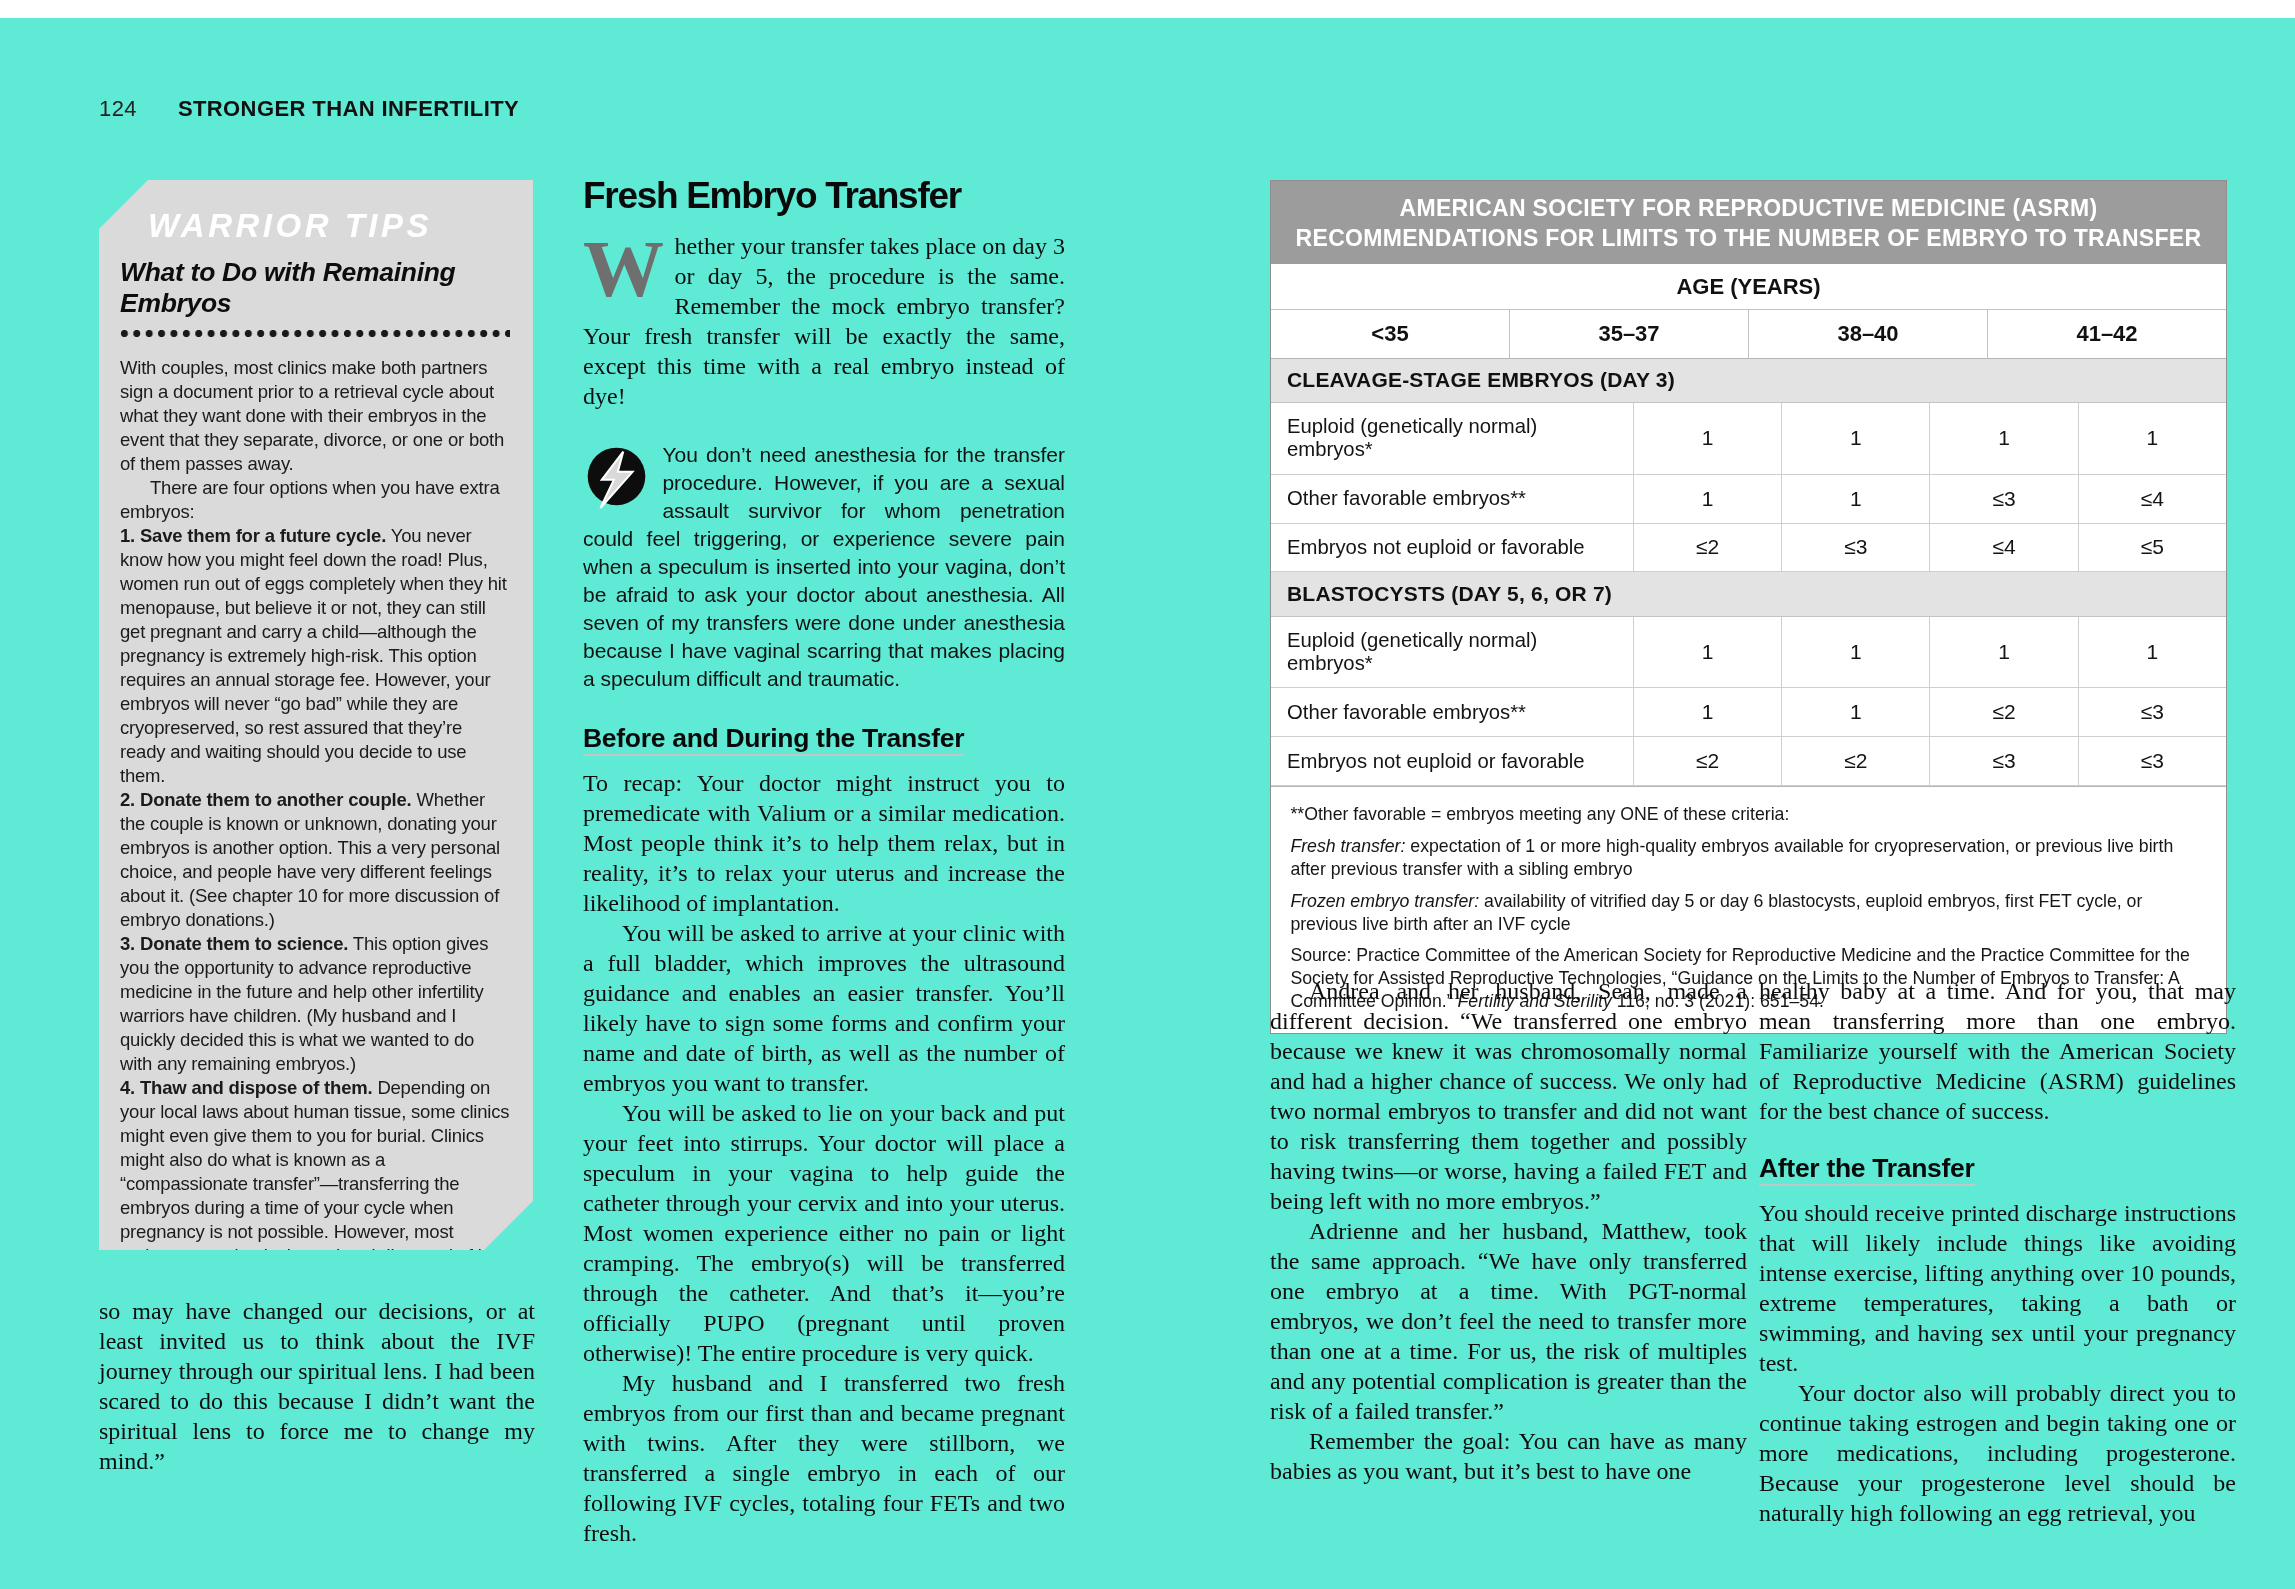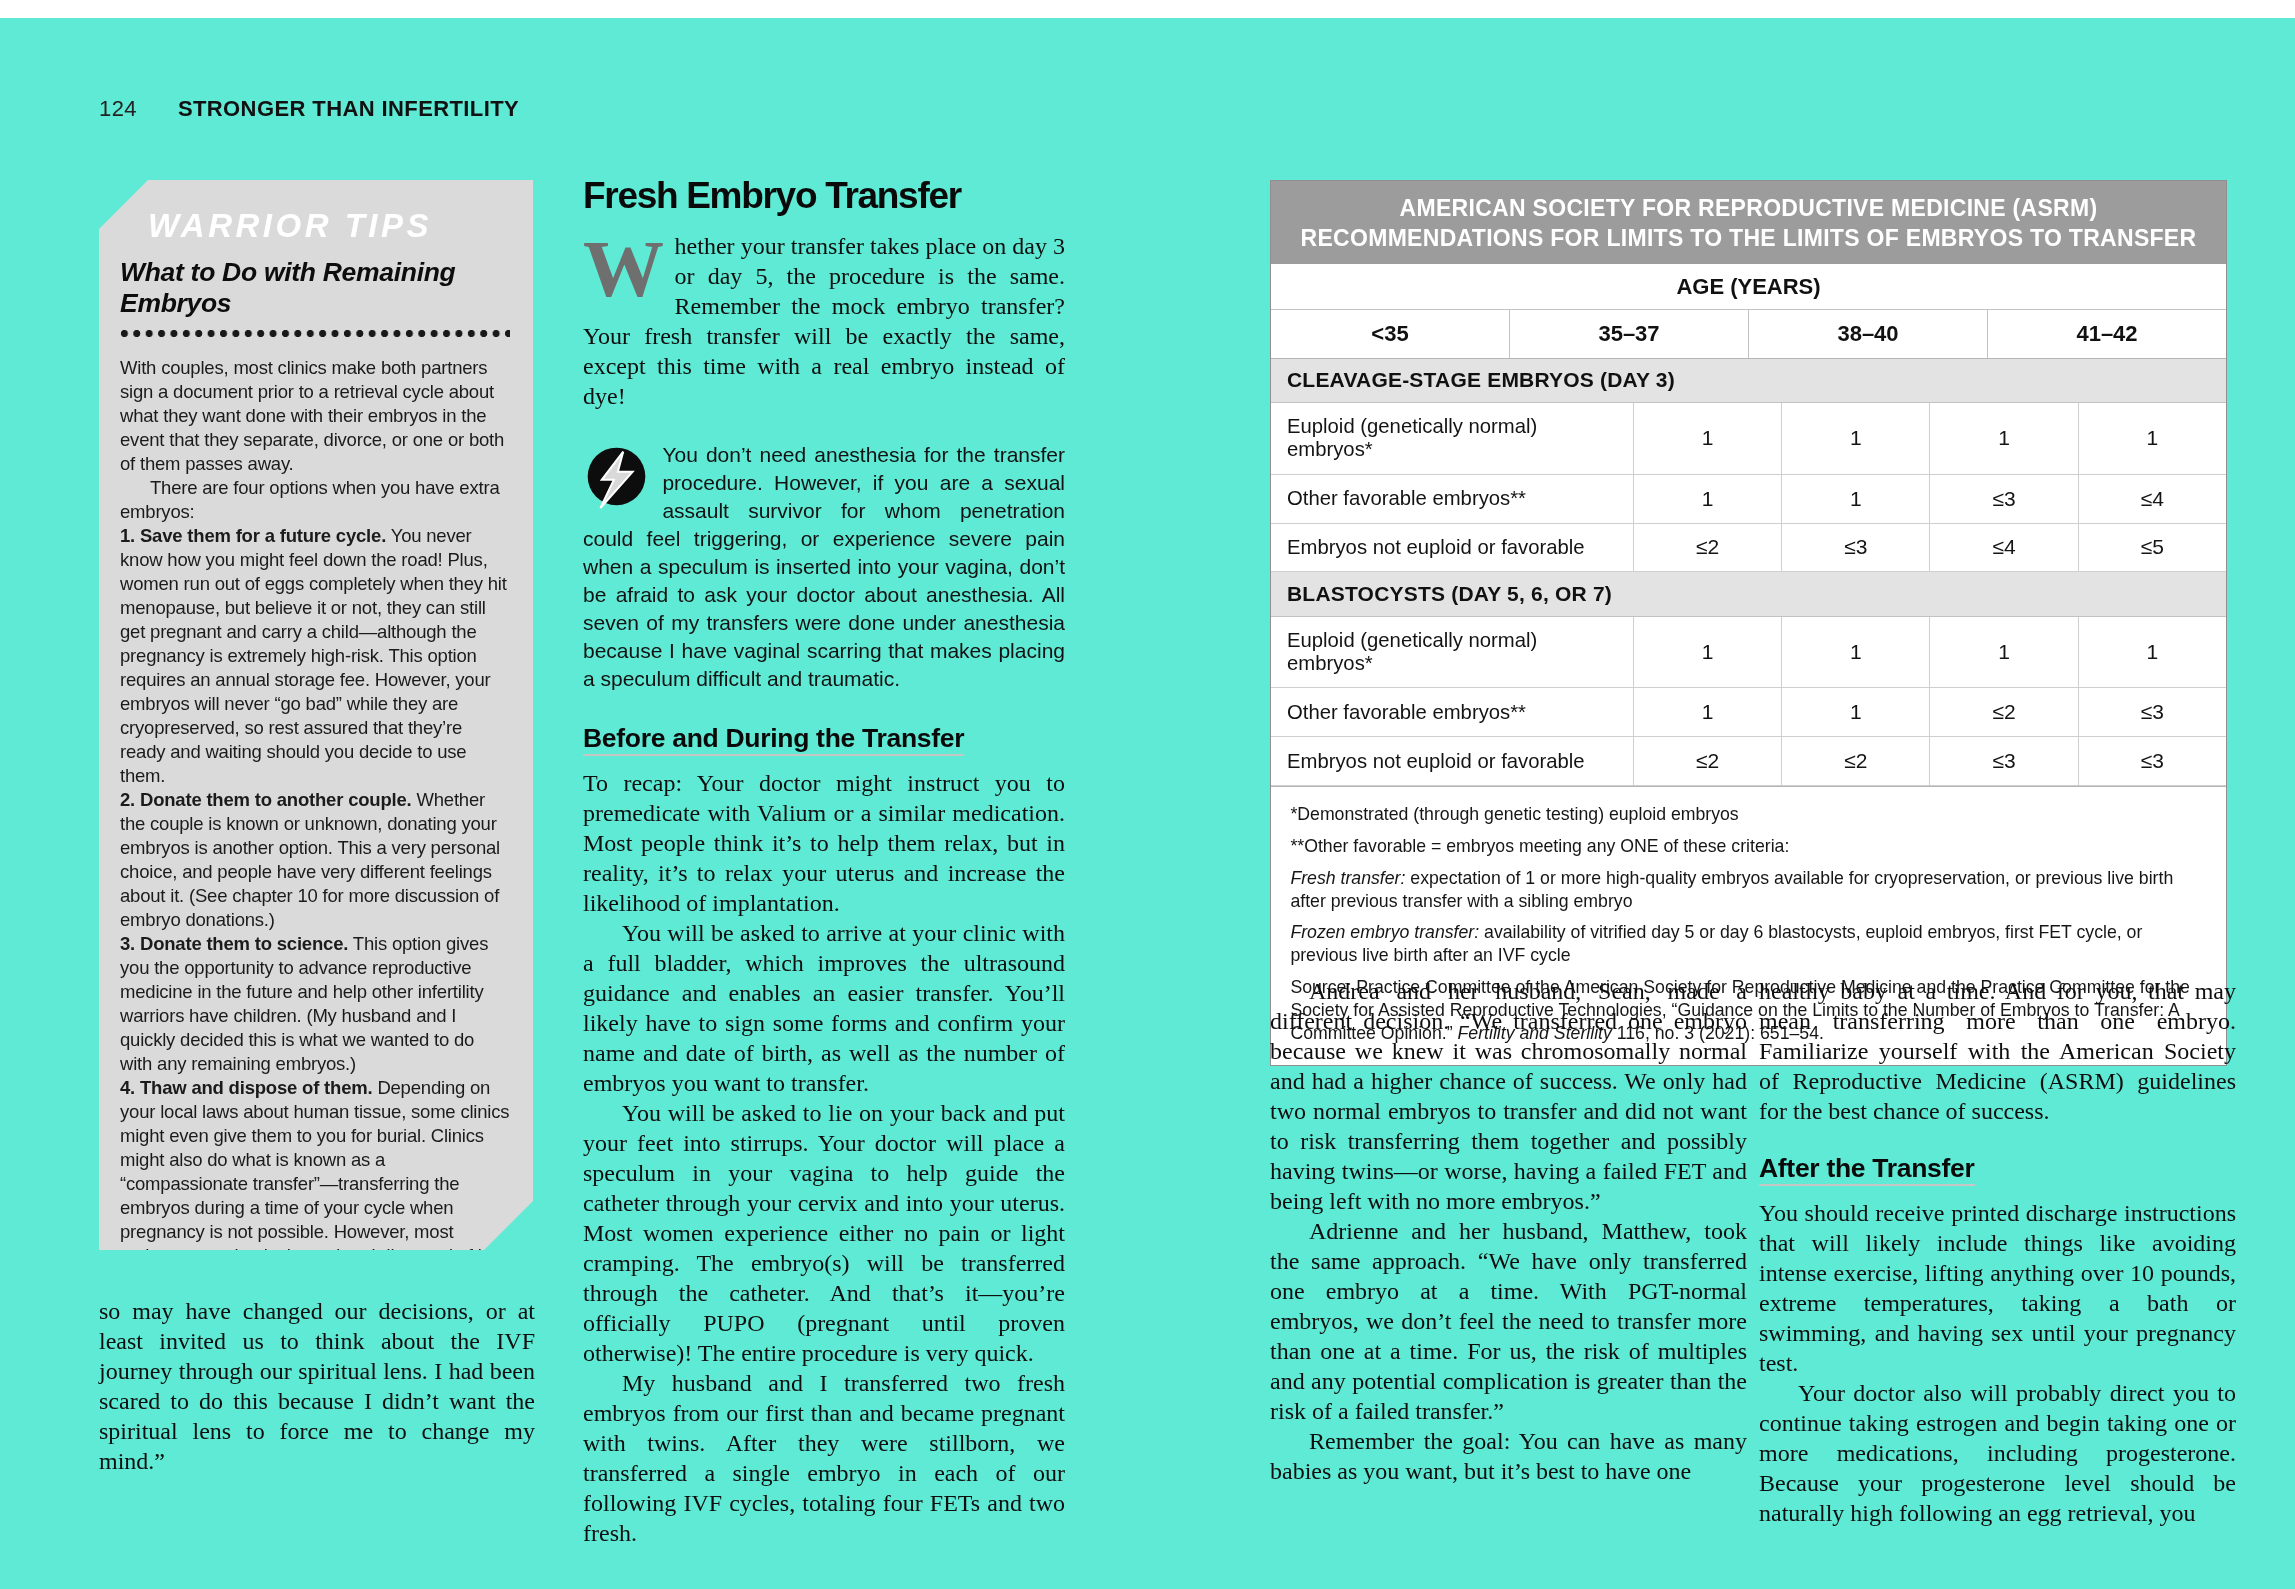--- a/index.html
+++ b/index.html
@@ -122,21 +122,21 @@
       <p>To recap: Your doctor might instruct you to premedicate with Valium or a similar medication. Most people think it’s to help them relax, but in reality, it’s to relax your uterus and increase the likelihood of implantation.</p>
       <p class="ind">You will be asked to arrive at your clinic with a full bladder, which improves the ultrasound guidance and enables an easier transfer. You’ll likely have to sign some forms and confirm your name and date of birth, as well as the number of embryos you want to transfer.</p>
       <p class="ind">You will be asked to lie on your back and put your feet into stirrups. Your doctor will place a speculum in your vagina to help guide the catheter through your cervix and into your uterus. Most women experience either no pain or light cramping. The embryo(s) will be transferred through the catheter. And that’s it—you’re officially PUPO (pregnant until proven otherwise)! The entire procedure is very quick.</p>
       <p class="ind">My husband and I transferred two fresh embryos from our first than and became pregnant with twins. After they were stillborn, we transferred a single embryo in each of our following IVF cycles, totaling four FETs and two fresh.</p>
     </div>
   </div>
 
   <div class="ivf-table">
     <div class="tbl-title">
       <div>AMERICAN SOCIETY FOR REPRODUCTIVE MEDICINE (ASRM)</div>
-      <div>RECOMMENDATIONS FOR LIMITS TO THE LIMITS OF EMBRYOS TO TRANSFER</div>
+      <div>RECOMMENDATIONS FOR LIMITS TO THE NUMBER OF EMBRYO TO TRANSFER</div>
     </div>
     <div class="thead">
       <div class="th-empty"></div>
       <div class="th-right">
         <div class="age-hdr">AGE (YEARS)</div>
         <div class="age-cols">
           <div class="age-col">&lt;35</div>
           <div class="age-col">35–37</div>
           <div class="age-col">38–40</div>
           <div class="age-col">41–42</div>
@@ -184,21 +184,20 @@
     </div>
     <div class="trow">
       <div class="tlabel">Embryos not euploid or favorable</div>
       <div class="tval">≤2</div>
       <div class="tval">≤2</div>
       <div class="tval">≤3</div>
       <div class="tval">≤3</div>
     </div>
 
     <div class="footnotes">
-      <p class="fn">*Demonstrated (through genetic testing) euploid embryos</p>
       <p class="fn">**Other favorable = embryos meeting any ONE of these criteria:</p>
       <p class="fn"><i>Fresh transfer:</i><span> expectation of 1 or more high-quality embryos available for cryopreservation, or previous live birth after previous transfer with a sibling embryo</span></p>
       <p class="fn"><i>Frozen embryo transfer:</i><span> availability of vitrified day 5 or day 6 blastocysts, euploid embryos, first FET cycle, or previous live birth after an IVF cycle</span></p>
       <p class="fn"><span>Source: Practice Committee of the American Society for Reproductive Medicine and the Practice Committee for the Society for Assisted Reproductive Technologies, “Guidance on the Limits to the Number of Embryos to Transfer: A Committee Opinion.” </span><i>Fertility and Sterility</i><span> 116, no. 3 (2021): 651–54.</span></p>
     </div>
   </div>
 
   <div class="rp-col1 serif">
     <p class="ind">Andrea and her husband, Sean, made a different decision. “We transferred one embryo because we knew it was chromosomally normal and had a higher chance of success. We only had two normal embryos to transfer and did not want to risk transferring them together and possibly having twins—or worse, having a failed FET and being left with no more embryos.”</p>
     <p class="ind">Adrienne and her husband, Matthew, took the same approach. “We have only transferred one embryo at a time. With PGT-normal embryos, we don’t feel the need to transfer more than one at a time. For us, the risk of multiples and any potential complication is greater than the risk of a failed transfer.”</p>

